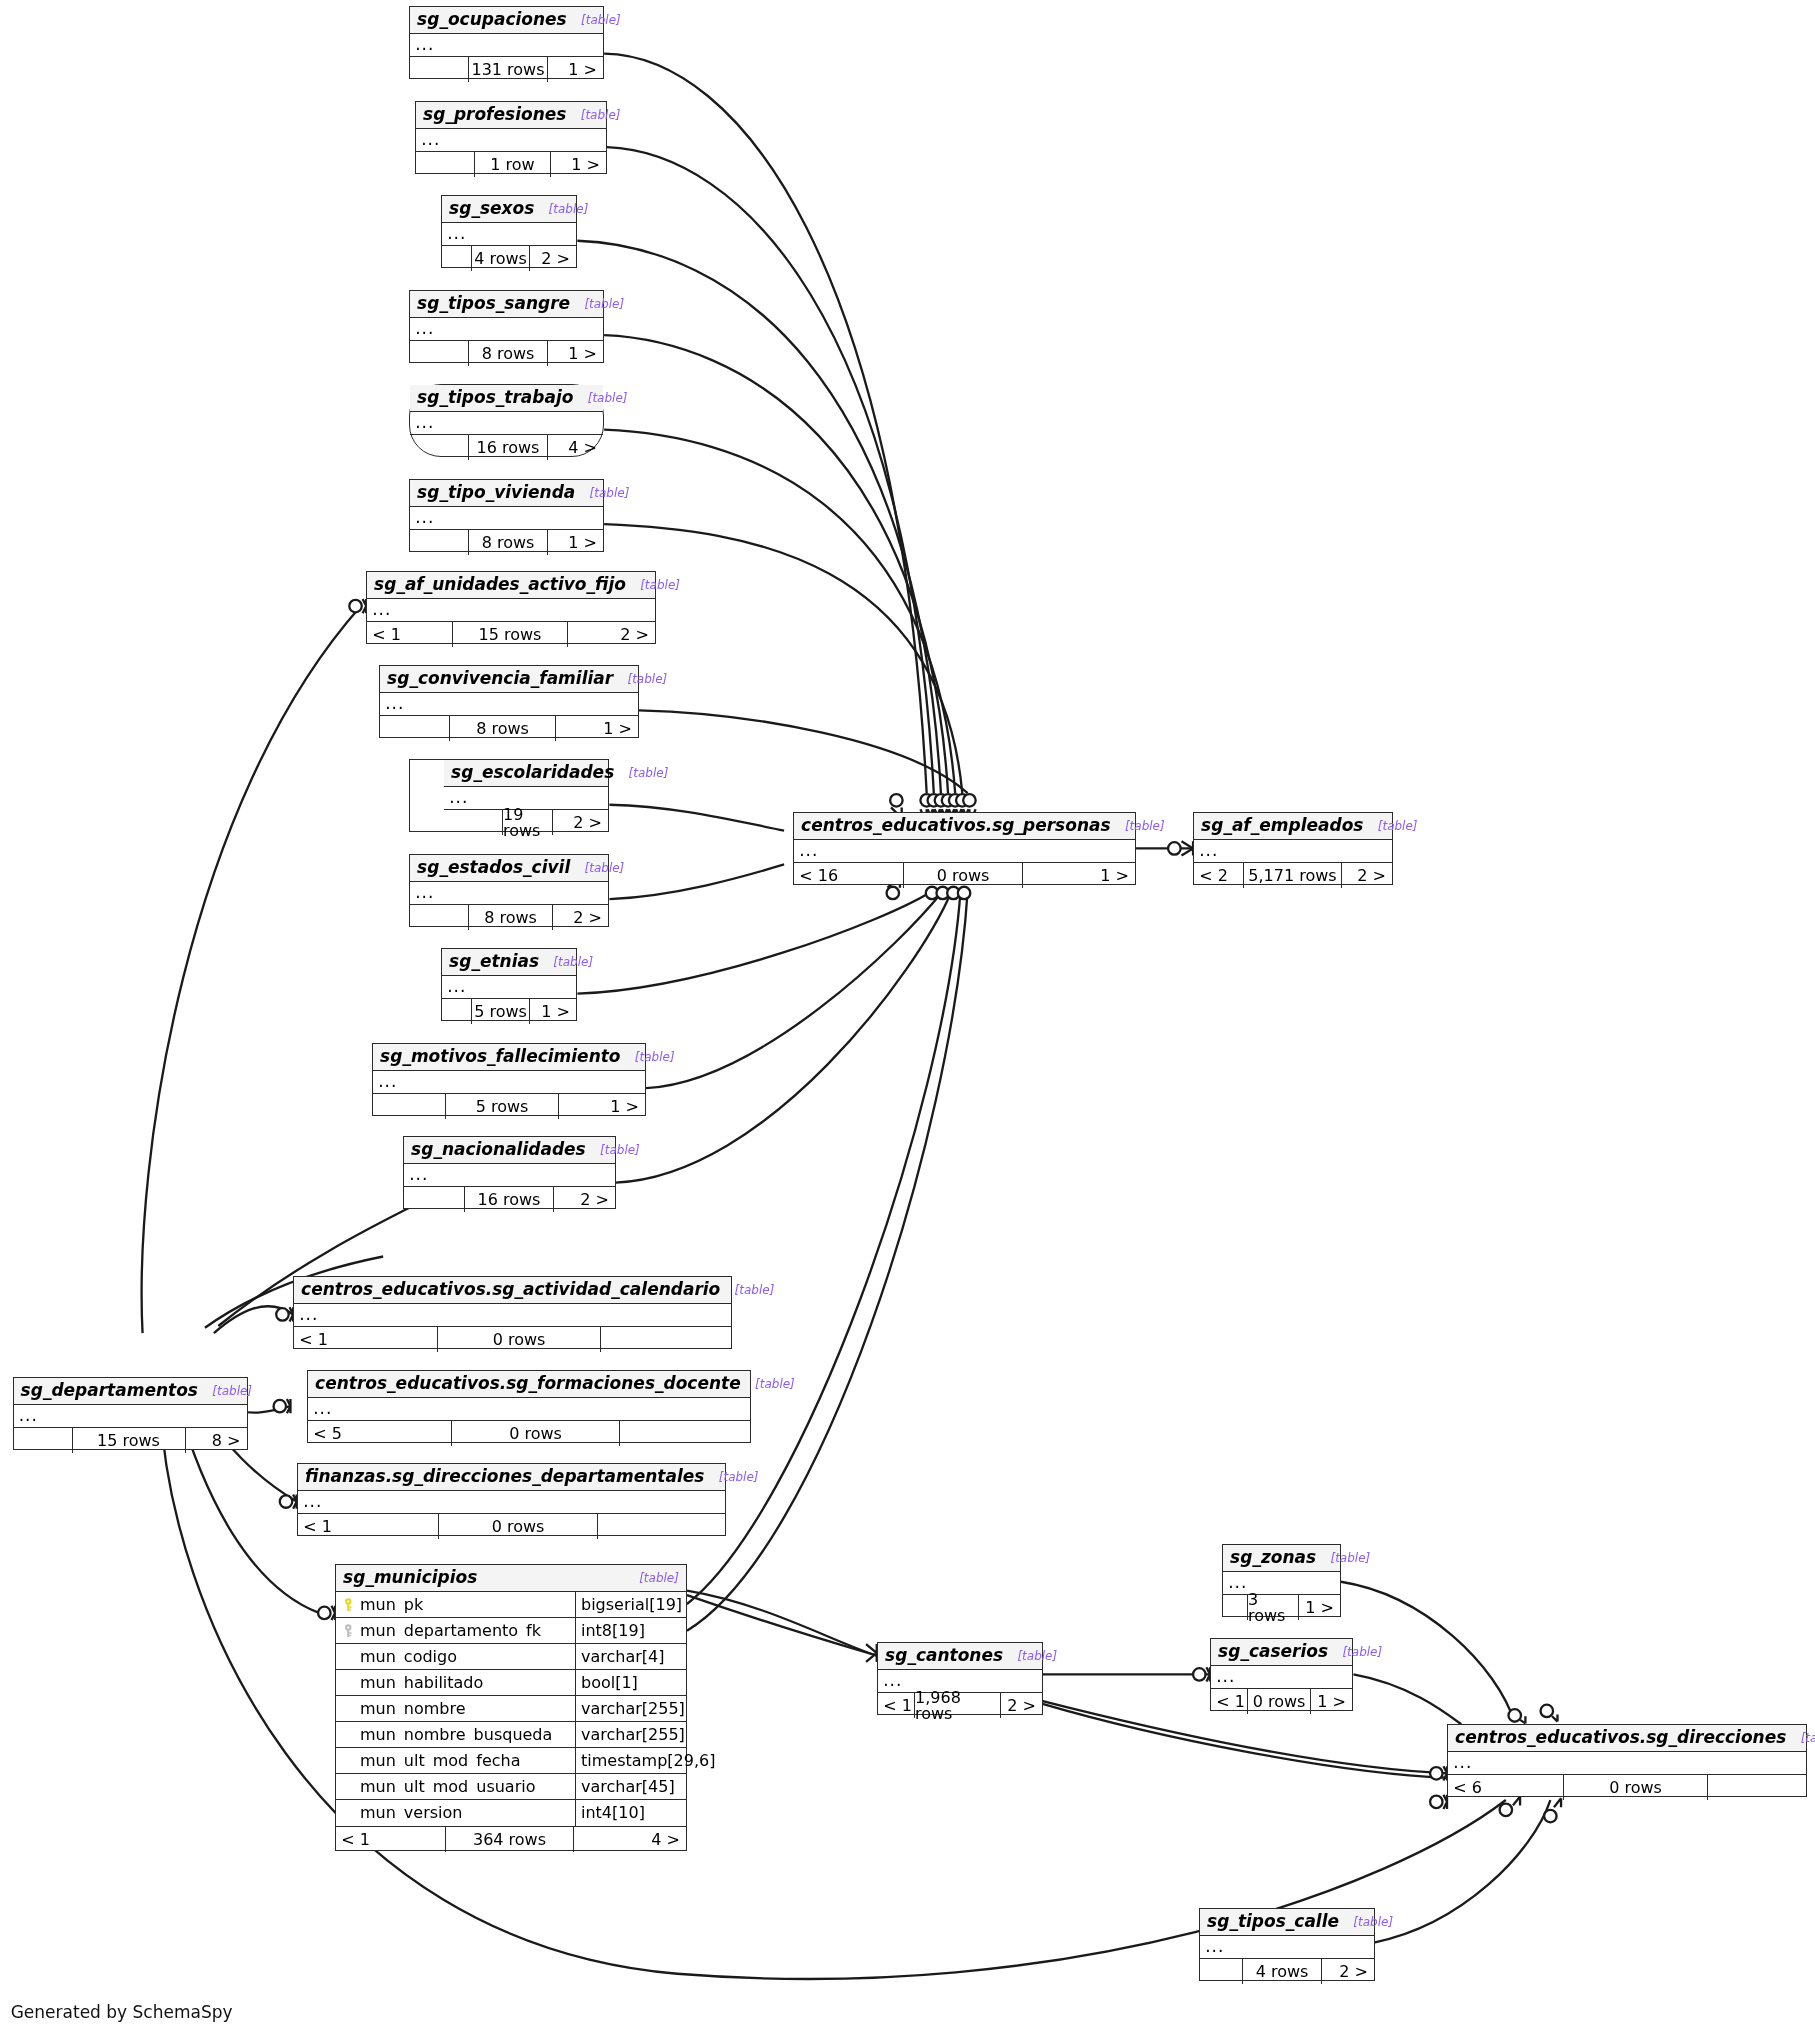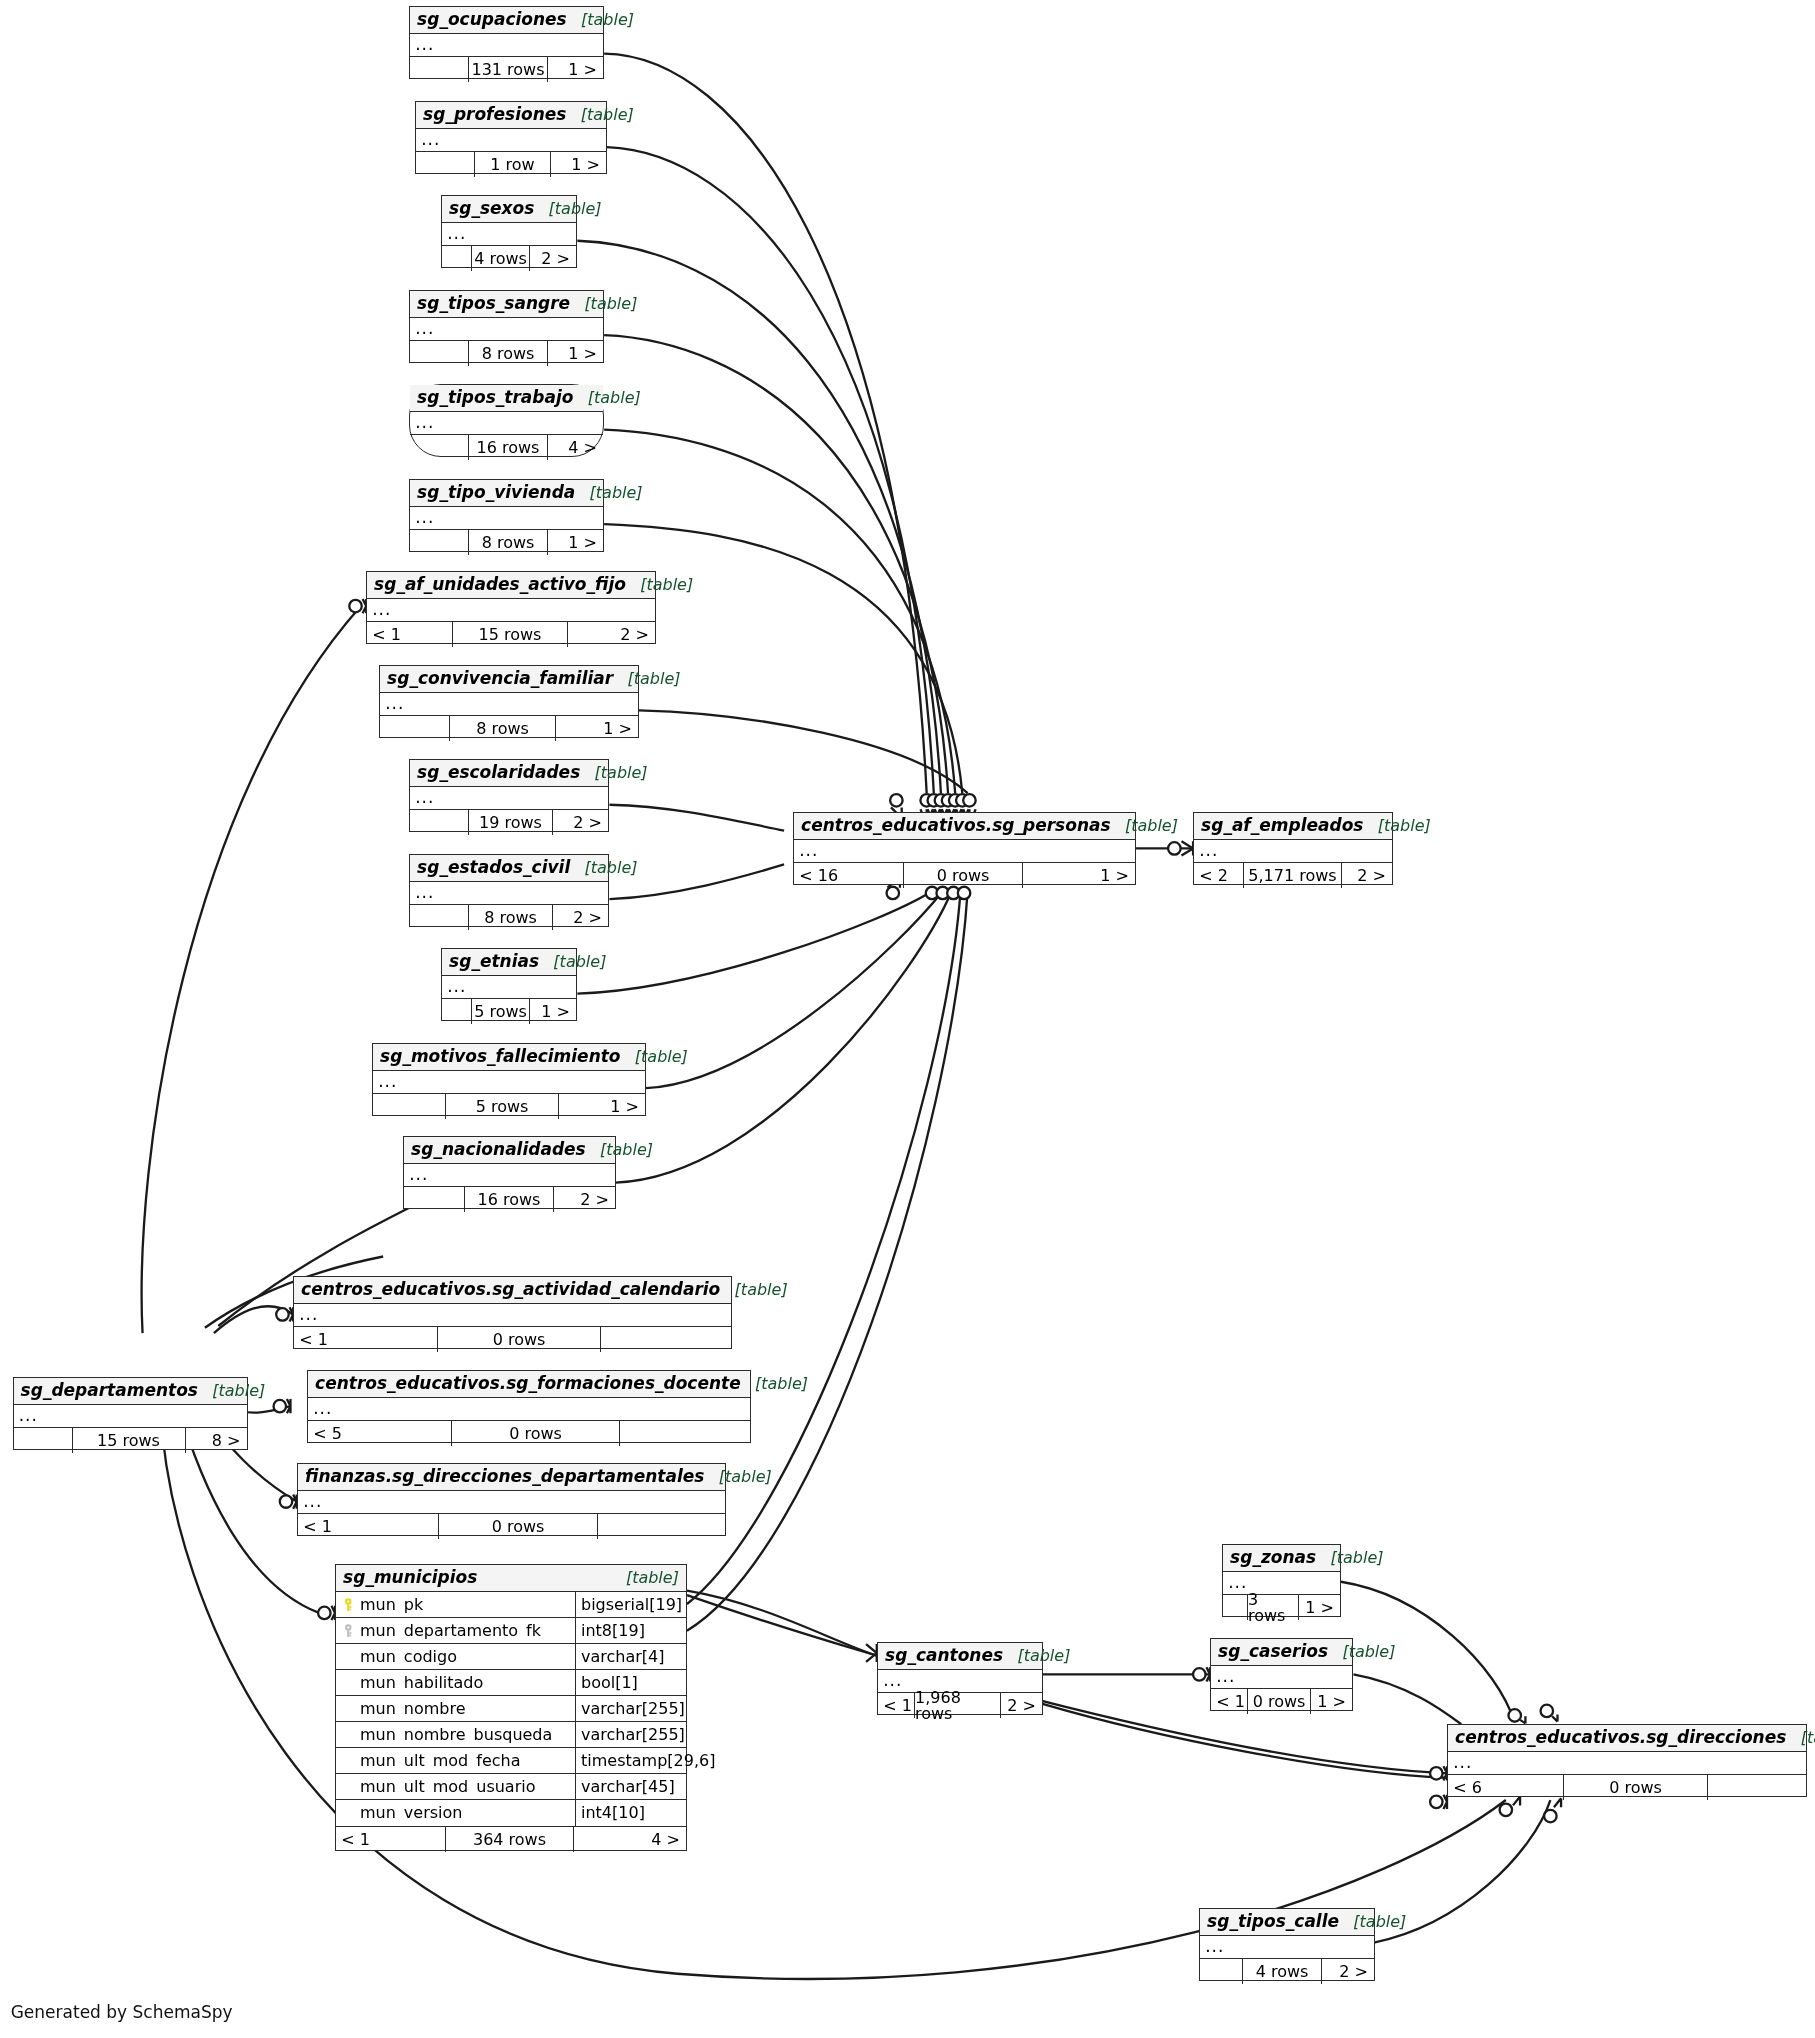--- a/index.html
+++ b/index.html
@@ -46,22 +46,22 @@
     box-sizing: border-box;
     font-style: italic;
   }
   .tbl .hdr .tname {
     font-weight: bold;
     font-size: 17px;
     color: #000;
     white-space: nowrap;
   }
   .tbl .hdr .ttype {
-    font-size: 16px;
-    color: #14532d;
+    font-size: 12px;
+    color: #8b5cf6;
     margin-left: 14.3px;
     white-space: nowrap;
   }
   .tbl .ellipsis {
     padding: 1.8px 5.3px 6.2px 5.3px;
     height: 23px;
     box-sizing: border-box;
     border-bottom: 1.8px solid #2b2b2b;
     font-size: 17px;
     color: #000;
@@ -356,21 +356,21 @@
           <span class="tname">sg_convivencia_familiar</span>
           <span class="ttype">[table]</span>
         </div>
         <div class="ellipsis">...</div>
         <div class="ftr">
           <div class="f1" style="width: 70px;"></div>
           <div class="f2">8 rows</div>
           <div class="f3" style="width: 82px;">1 &gt;</div>
         </div>
       </div>
-      <div class="tbl" style="left: 409px; top: 759px; width: 200px; height: 73px;">
+      <div class="tbl" style="left: 409px; top: 759px; width: 200px; height: 73px; padding-left: 34px;">
         <div class="hdr">
           <span class="tname">sg_escolaridades</span>
           <span class="ttype">[table]</span>
         </div>
         <div class="ellipsis">...</div>
         <div class="ftr">
           <div class="f1" style="width: 59px;"></div>
           <div class="f2">19 rows</div>
           <div class="f3" style="width: 55px;">2 &gt;</div>
         </div>

